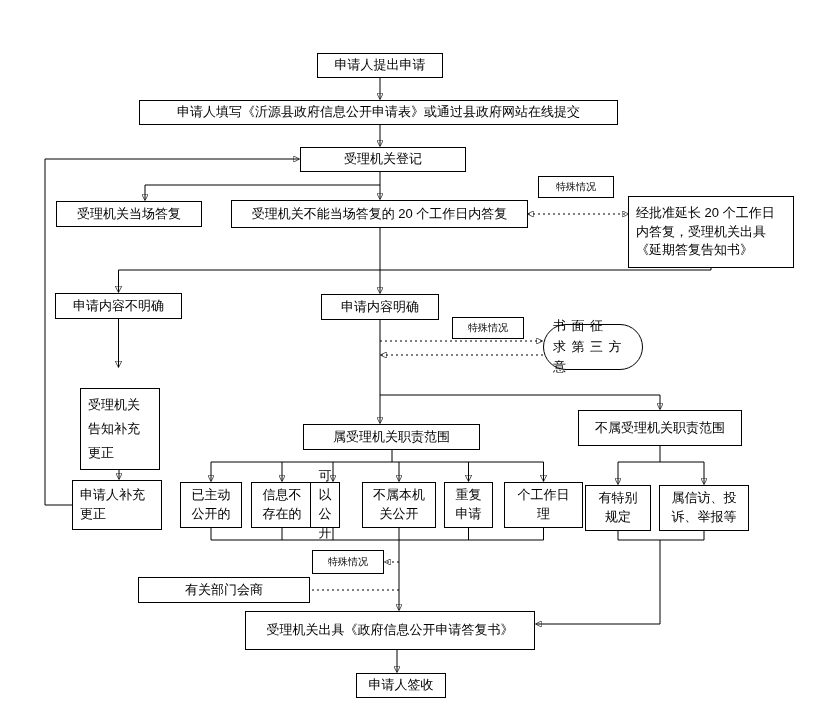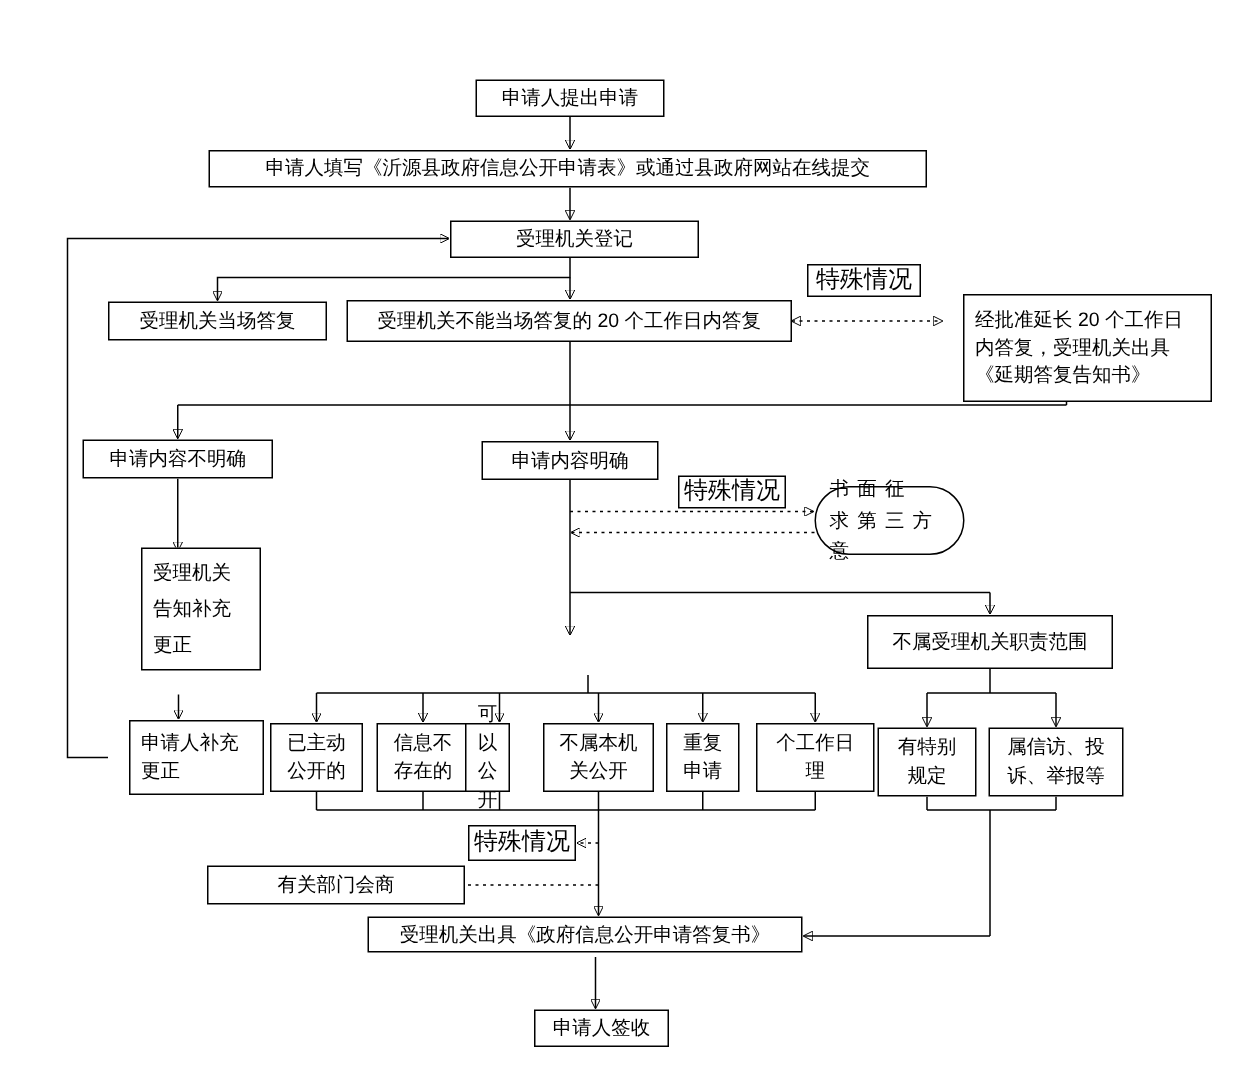--- a/index.html
+++ b/index.html
@@ -8,24 +8,24 @@
   svg.wires { position:absolute; left:0; top:0; width:828px; height:710px; }
   svg.wires path { stroke:#000; stroke-width:1; fill:none; }
   svg.wires g.dotted path { stroke-dasharray:2 3; }
   .node {
     position:absolute; box-sizing:border-box;
     border:1px solid #000; background:#fff;
     display:flex; align-items:center; justify-content:center;
     text-align:center; font-size:13px; line-height:1.45;
     white-space:pre-line; padding:1px 3px;
   }
-  .node.left { justify-content:flex-start; text-align:left; padding-left:7px;margin-left:14px; }
+  .node.left { justify-content:flex-start; text-align:left; padding-left:7px; }
   .node.tall { line-height:1.85; }
   .node.spaced { letter-spacing:0.42em; justify-content:flex-start; text-align:left; padding-left:9px; line-height:1.6;border-radius:23px; }
-  .node.small { font-size:16px; }
+  .node.small { font-size:10px; }
 </style>
 </head>
 <body>
 
 <div class="canvas">
 
   <svg class="wires" viewBox="0 0 828 710">
     <defs>
       <marker id="arr" viewBox="0 0 10 10" refX="9" refY="5" markerWidth="6.5" markerHeight="6.5" orient="auto-start-reverse">
         <path d="M0,0 L10,5 L0,10 z" fill="#000" stroke="none"></path>
@@ -68,51 +68,52 @@
       <path d="M380,341 L542,341" marker-end="url(#arr)"></path>
       <path d="M543,355 L381,355" marker-end="url(#arr)"></path>
       <path d="M399,562 L385,562" marker-end="url(#arr)"></path>
       <path d="M399,590 L298,590" marker-end="url(#arr)"></path>
     </g>
   </svg>
 
   <div class="node" style="left:317px;top:53px;width:126px;height:25px">申请人提出申请</div>
   <div class="node" style="left:139px;top:100px;width:479px;height:25px">申请人填写《沂源县政府信息公开申请表》或通过县政府网站在线提交</div>
   <div class="node" style="left:300px;top:147px;width:166px;height:25px">受理机关登记</div>
-  <div class="node" style="left:72px;top:201px;width:146px;height:26px">受理机关当场答复</div>
+  <div class="node" style="left:56px;top:201px;width:146px;height:26px">受理机关当场答复</div>
   <div class="node" style="left:231px;top:200px;width:297px;height:28px">受理机关不能当场答复的 20 个工作日内答复</div>
   <div class="node small" style="left:538px;top:176px;width:76px;height:22px">特殊情况</div>
   <div class="node left" style="left:628px;top:196px;width:166px;height:72px">经批准延长 20 个工作日
 内答复，受理机关出具
 《延期答复告知书》</div>
   <div class="node" style="left:55px;top:293px;width:127px;height:26px">申请内容不明确</div>
   <div class="node" style="left:321px;top:294px;width:118px;height:26px">申请内容明确</div>
   <div class="node small" style="left:452px;top:317px;width:72px;height:22px">特殊情况</div>
   <div class="node spaced" style="left:543px;top:324px;width:100px;height:46px">书面征
 求第三方意</div>
-  <div class="node left tall" style="left:80px;top:365px;width:80px;height:82px">受理机关
+  <div class="node left tall" style="left:80px;top:388px;width:80px;height:82px">受理机关
 告知补充
 更正</div>
   <div class="node left" style="left:72px;top:480px;width:90px;height:50px">申请人补充
 更正</div>
+  <div class="node" style="left:303px;top:424px;width:177px;height:26px">属受理机关职责范围</div>
   <div class="node" style="left:578px;top:410px;width:164px;height:36px">不属受理机关职责范围</div>
   <div class="node" style="left:180px;top:482px;width:62px;height:46px">已主动
 公开的</div>
   <div class="node" style="left:251px;top:482px;width:62px;height:46px">信息不
 存在的</div>
   <div class="node" style="left:310px;top:482px;width:30px;height:46px">可以
 公开</div>
   <div class="node" style="left:362px;top:482px;width:74px;height:46px">不属本机
 关公开</div>
   <div class="node" style="left:444px;top:482px;width:49px;height:46px">重复
 申请</div>
   <div class="node" style="left:504px;top:482px;width:79px;height:46px">个工作日
 理</div>
   <div class="node" style="left:585px;top:485px;width:66px;height:46px">有特别
 规定</div>
   <div class="node" style="left:659px;top:485px;width:90px;height:46px">属信访、投
 诉、举报等</div>
   <div class="node small" style="left:312px;top:550px;width:72px;height:24px">特殊情况</div>
   <div class="node" style="left:138px;top:577px;width:172px;height:26px">有关部门会商</div>
-  <div class="node" style="left:245px;top:611px;width:290px;height:24px">受理机关出具《政府信息公开申请答复书》</div>
+  <div class="node" style="left:245px;top:611px;width:290px;height:39px">受理机关出具《政府信息公开申请答复书》</div>
   <div class="node" style="left:356px;top:673px;width:90px;height:25px">申请人签收</div>
 
 </div>
 
 </body></html>

